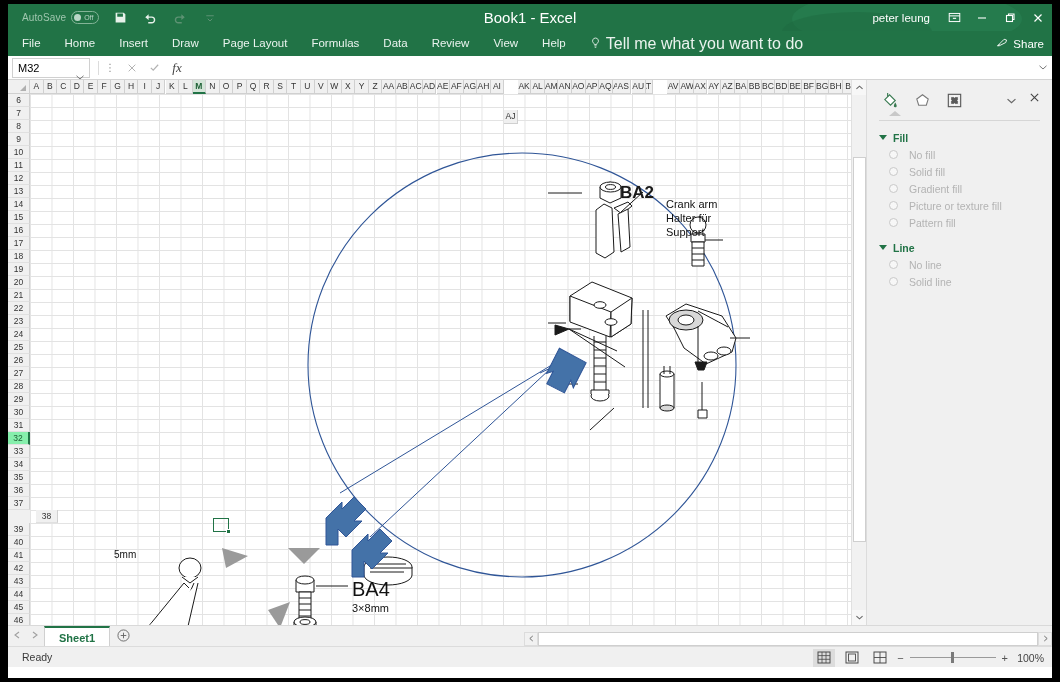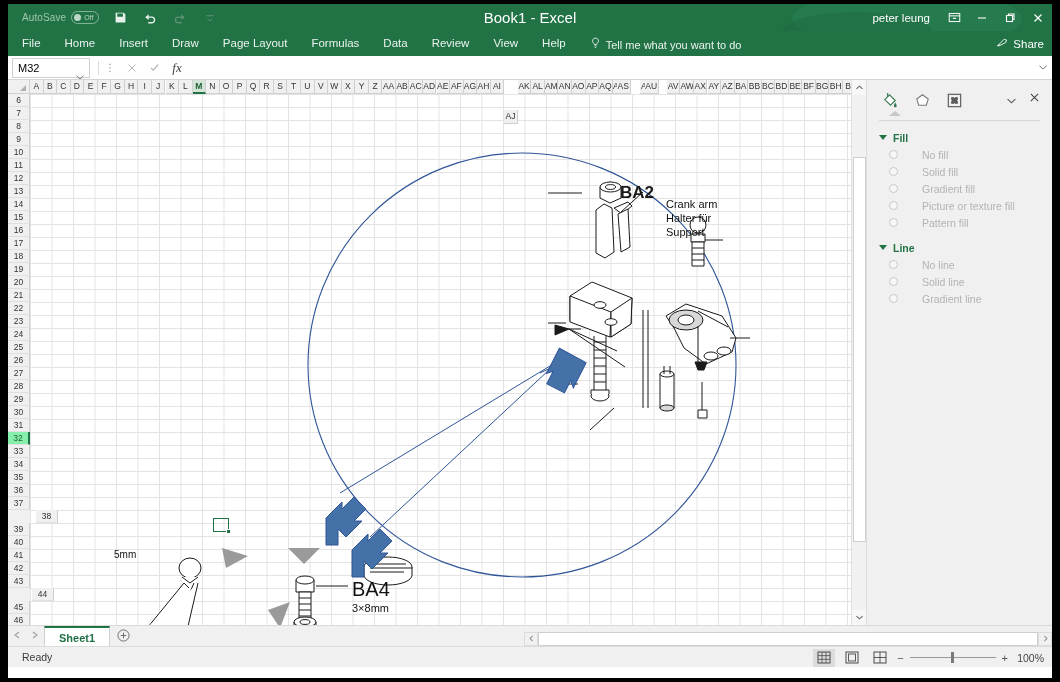--- a/index.html
+++ b/index.html
@@ -26,21 +26,21 @@
   .win-right { position:absolute; right:0; top:0; height:27px; display:flex; align-items:center; }
   .user-name { font-size:11.5px; color:#fff; padding-right:10px; }
   .wbtn { width:28px; height:27px; display:flex; align-items:center; justify-content:center; color:#fff; }
   .blob { position:absolute; right:30px; top:-14px; width:230px; height:58px; border-radius:50%; background:#2a8254; opacity:.55; pointer-events:none; }
   .blob2 { position:absolute; right:120px; top:8px; width:150px; height:40px; border-radius:50%; background:#1d6a40; opacity:.5; pointer-events:none; }
 
   
   .ribbon { height:25px; background:#217346; position:relative; display:flex; align-items:center; color:#fff; }
   .rtab { font-size:11.5px; padding:0 12px; height:25px; line-height:25px; color:#eaf3ee; white-space:nowrap; }
   .rtab.first { padding-left:14px; }
-  .tellme { display:flex; align-items:flex-end; gap:5px; font-size:11px; color:#eaf3ee; padding-left:12px; }
+  .tellme { display:flex; align-items:flex-start; gap:5px; font-size:16px; color:#eaf3ee; padding-left:12px; }
   .share { position:absolute; right:8px; top:0; height:25px; display:flex; align-items:center; gap:4px; font-size:11.5px; color:#fff; }
 
   
   .fbar { height:24px; background:#fff; border-bottom:1px solid #d4d4d4; display:flex; align-items:center; position:relative; }
   .namebox { width:78px; height:20px; margin-left:4px; border:1px solid #d0d0d0; background:#fff; display:flex; align-items:center; position:relative; }
   .namebox .nbtext { font-size:11px; color:#000; padding-left:5px; }
   .namebox .nbcaret { position:absolute; right:5px; top:7px; }
   .fsep { width:1px; height:14px; background:#dcdcdc; margin:0 6px 0 8px; }
   .fdots { color:#8a8a8a; font-size:10px; margin-right:6px; }
   .fbtn { width:22px; height:22px; display:flex; align-items:center; justify-content:center; color:#b3b3b3; font-size:12px; }
@@ -108,21 +108,21 @@
   .pane-title { font-size:15px; color:#444; padding:12px 0 0 12px; font-weight:normal; }
   .pane-caret { position:absolute; right:36px; top:16px; color:#666; font-size:9px; }
   .pane-close { position:absolute; right:12px; top:12px; color:#444; font-size:12px; }
   .pane-tabs { display:flex; align-items:center; gap:10px; padding:10px 0 0 12px; position:relative; }
   .pane-tab { width:22px; height:20px; display:flex; align-items:center; justify-content:center; }
   .pane-underline { position:absolute; left:10px; bottom:-6px; width:0; height:0; border-left:6px solid transparent; border-right:6px solid transparent; border-bottom:5px solid #c8c8c8; }
   .pane-divider { height:1px; background:#d6d6d6; margin:10px 12px 0 12px; }
   .pane-section { margin-top:8px; }
   .sec-head { display:flex; align-items:center; gap:6px; padding-left:12px; font-size:10.5px; font-weight:bold; color:#217346; height:17px; }
   .sec-tri { width:0; height:0; border-left:4px solid transparent; border-right:4px solid transparent; border-top:5px solid #217346; }
-  .radio-row { display:flex; align-items:center; gap:24px; padding-left:22px; height:17px; }
+  .radio-row { display:flex; align-items:center; gap:11px; padding-left:22px; height:17px; }
   .radio { width:9px; height:9px; border-radius:50%; border:1px solid #c9c9c9; background:#f7f7f7; flex:none; }
   .radio-label { font-size:10.5px; color:#b3b3b3; }
 </style>
 </head>
 <body>
 
 <div id="app">
 
   <div class="titlebar">
     <div class="blob"></div>
@@ -454,21 +454,21 @@
           <div class="colcell" style="left: 509.8px; width: 13.55px;">AK</div>
           <div class="colcell" style="left: 523.35px; width: 13.55px;">AL</div>
           <div class="colcell" style="left: 536.9px; width: 13.55px;">AM</div>
           <div class="colcell" style="left: 550.45px; width: 13.55px;">AN</div>
           <div class="colcell" style="left: 564px; width: 13.55px;">AO</div>
           <div class="colcell" style="left: 577.55px; width: 13.55px;">AP</div>
           <div class="colcell" style="left: 591.1px; width: 13.55px;">AQ</div>
           <div class="colcell" style="left: 604.65px; width: 13.55px;">AR</div>
           <div class="colcell" style="left: 609px; width: 13.55px;">AS</div>
           <div class="colcell" style="left: 631.75px; width: 13.55px;">AT</div>
-          <div class="colcell" style="left: 637px; width: 13.55px;">AU</div>
+          <div class="colcell" style="left: 624px; width: 13.55px;">AU</div>
           <div class="colcell" style="left: 658.85px; width: 13.55px;">AV</div>
           <div class="colcell" style="left: 672.4px; width: 13.55px;">AW</div>
           <div class="colcell" style="left: 685.95px; width: 13.55px;">AX</div>
           <div class="colcell" style="left: 699.5px; width: 13.55px;">AY</div>
           <div class="colcell" style="left: 713.05px; width: 13.55px;">AZ</div>
           <div class="colcell" style="left: 726.6px; width: 13.55px;">BA</div>
           <div class="colcell" style="left: 740.15px; width: 13.55px;">BB</div>
           <div class="colcell" style="left: 753.7px; width: 13.55px;">BC</div>
           <div class="colcell" style="left: 767.25px; width: 13.55px;">BD</div>
           <div class="colcell" style="left: 780.8px; width: 13.55px;">BE</div>
@@ -511,21 +511,21 @@
           <div class="rowcell" style="top: 364px;">34</div>
           <div class="rowcell" style="top: 377px;">35</div>
           <div class="rowcell" style="top: 390px;">36</div>
           <div class="rowcell" style="top: 403px;">37</div>
           <div class="rowcell" style="top: 416px; margin-left: 28px;">38</div>
           <div class="rowcell" style="top: 429px;">39</div>
           <div class="rowcell" style="top: 442px;">40</div>
           <div class="rowcell" style="top: 455px;">41</div>
           <div class="rowcell" style="top: 468px;">42</div>
           <div class="rowcell" style="top: 481px;">43</div>
-          <div class="rowcell" style="top: 494px; margin-left: 24px;">44</div>
+          <div class="rowcell" style="top: 494px;">44</div>
           <div class="rowcell" style="top: 507px;">45</div>
           <div class="rowcell" style="top: 520px;">46</div>
         </div>
     </div>
 
     <div class="vscroll" style="right:186px;">
       <div class="vsb-up">
         <svg width="7" height="5" viewBox="0 0 8 5">
             <path d="M0.5 4.2L4 1 7.5 4.2" fill="none" stroke="currentColor" stroke-width="1.2"></path>
           </svg>
@@ -608,24 +608,20 @@
           <span class="sec-tri"></span>
           <span>Line</span>
         </div>
         <div class="radio-row">
           <span class="radio"></span>
           <span class="radio-label">No line</span>
         </div>
         <div class="radio-row">
           <span class="radio"></span>
           <span class="radio-label">Solid line</span>
-        </div>
-        <div class="radio-row">
-          <span class="radio"></span>
-          <span class="radio-label">Gradient line</span>
         </div>
       </div>
     </div>
   </div>
 
   <div class="sheetbar">
     <div class="nav-arrows">
       <span>
         <svg width="6" height="8" viewBox="0 0 6 8">
             <path d="M5 1L1 4l4 3" fill="none" stroke="currentColor" stroke-width="1.1"></path>

